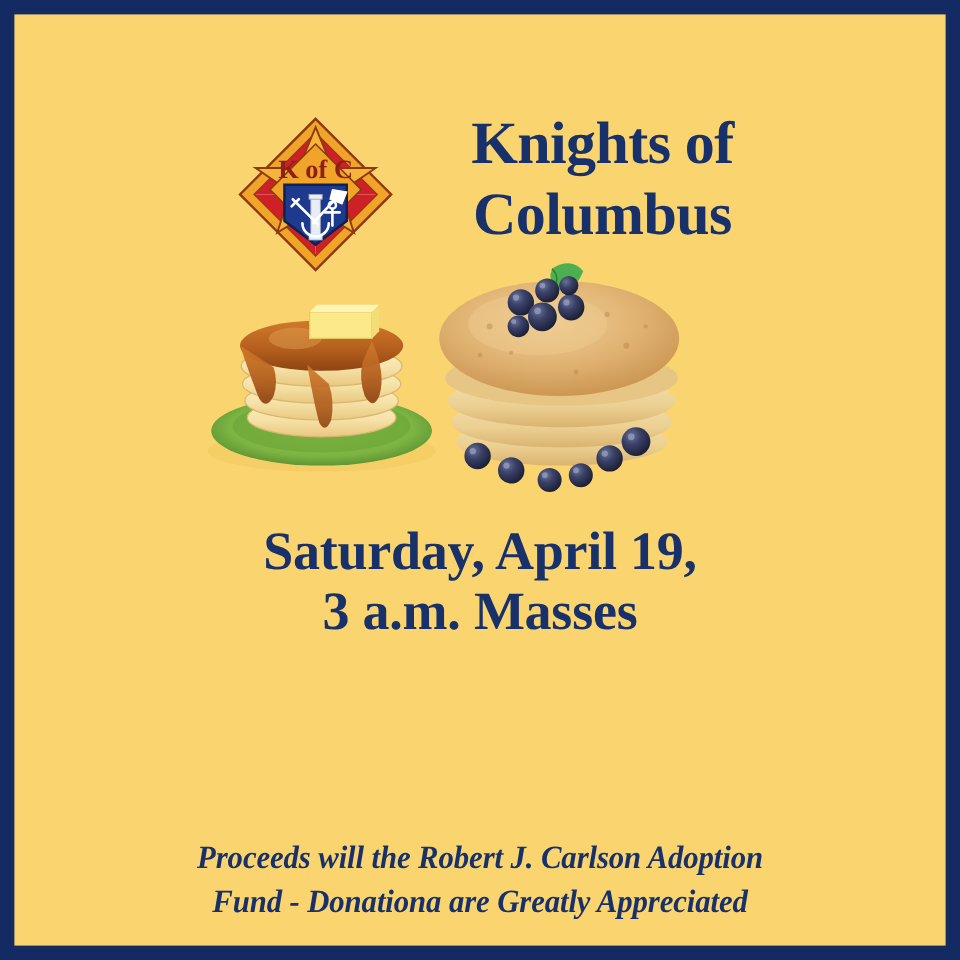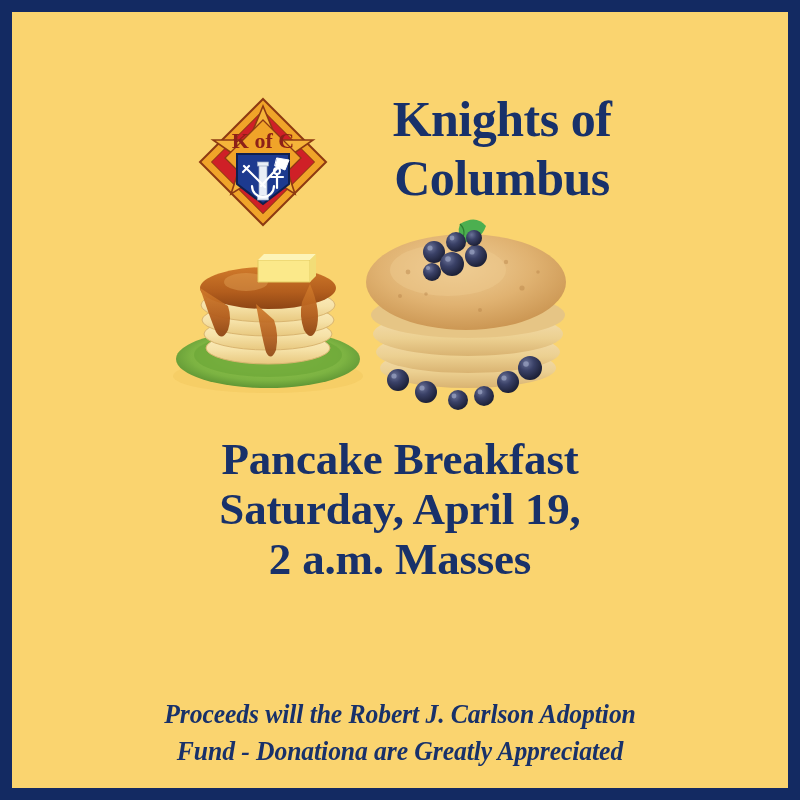--- a/index.html
+++ b/index.html
@@ -295,23 +295,22 @@
                 <circle cx="124" cy="182" r="2.4"></circle>
               <circle cx="148" cy="168" r="2.6"></circle>
                 <circle cx="170" cy="154" r="2.8"></circle>
             </g>
           </g>
         </svg>
       </div>
     </div>
 
     <div class="main-copy">
-      <span class="ln">Pancake Breakfast</span>
       <span class="ln">Saturday, April 19,</span>
-      <span class="ln">2 a.m. Masses</span>
+      <span class="ln">3 a.m. Masses</span>
     </div>
 
     <div class="footer-copy">
       <span class="ln">Proceeds will the Robert J. Carlson Adoption</span>
       <span class="ln">Fund - Donationa are Greatly Appreciated</span>
     </div>
 
   </div>
 </div>
 

